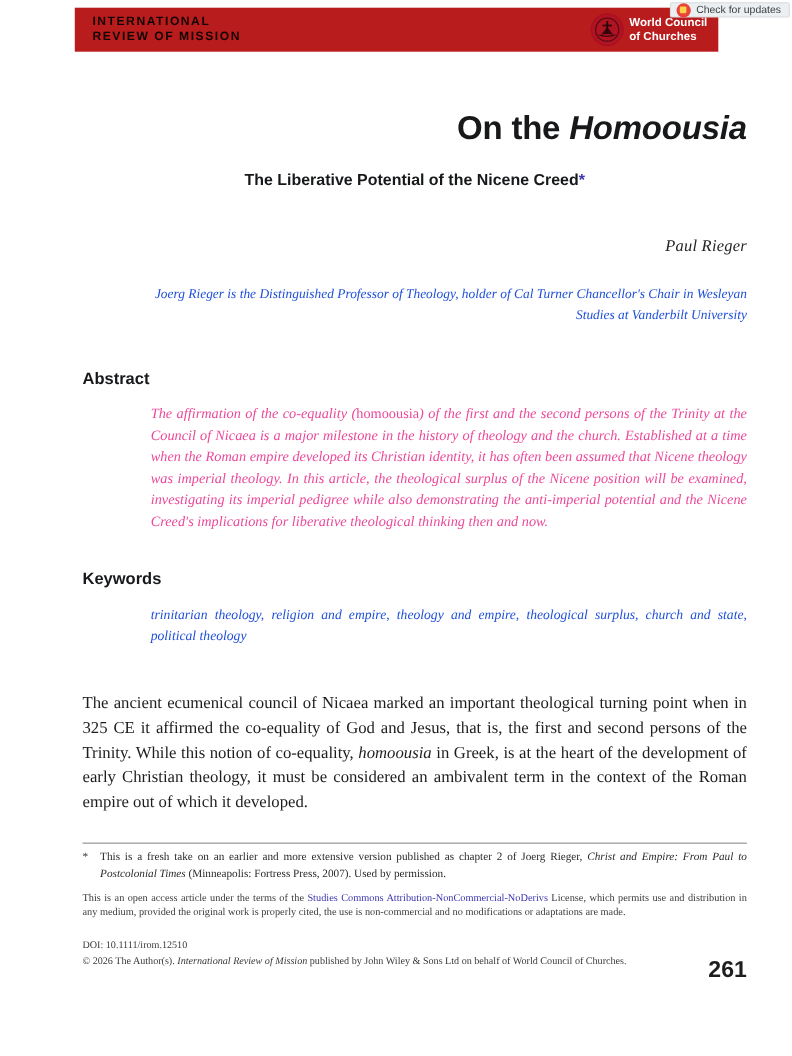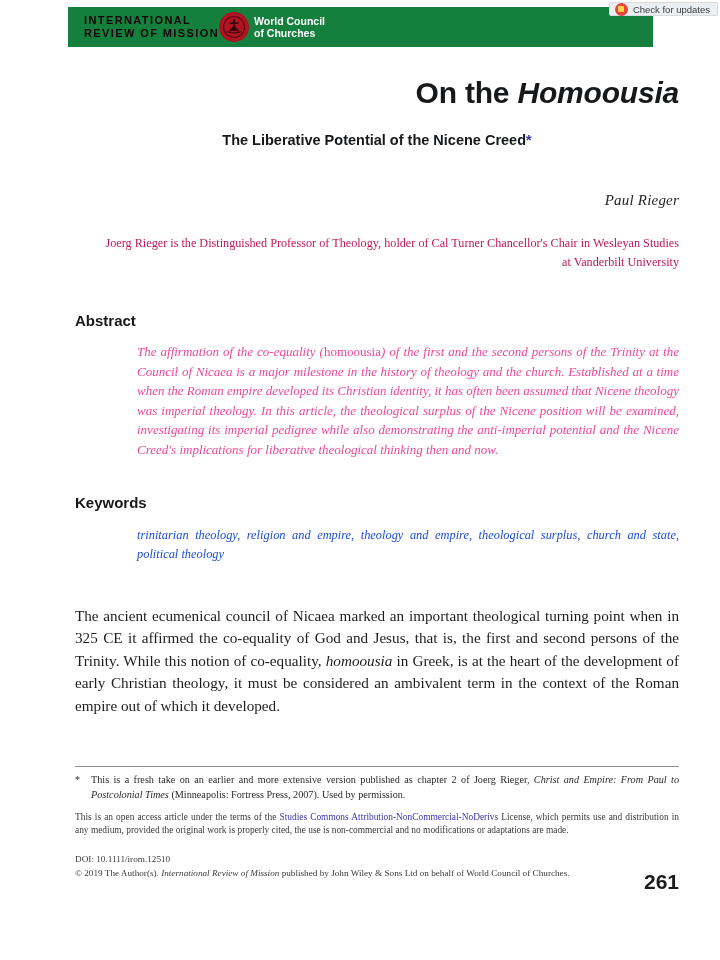--- a/index.html
+++ b/index.html
@@ -22,23 +22,24 @@
     background: #ffffff;
   }
 
   
   .banner {
     position: absolute;
     left: 68px;
     top: 7px;
     width: 585px;
     height: 40px;
-    background: #15803d;
+    background: #b91c1c;
     display: flex;
     align-items: center;
+    justify-content: space-between;
     padding: 0 10px 0 16px;
     box-sizing: border-box;
   }
   .banner-title {
     font-family: "Liberation Sans", sans-serif;
     font-weight: bold;
     font-size: 11px;
     line-height: 13.5px;
     letter-spacing: 1.4px;
     color: #140405;
@@ -112,21 +113,21 @@
   
   .content {
     position: absolute;
     left: 75px;
     top: 0;
     width: 604px;
   }
 
   .title {
     margin: 0;
-    padding-top: 76px;
+    padding-top: 100px;
     text-align: right;
     font-family: "Liberation Sans", sans-serif;
     font-weight: bold;
     font-size: 30px;
     line-height: 34px;
     letter-spacing: -0.2px;
     color: #17181a;
   }
   .title em { font-style: italic; }
 
@@ -154,23 +155,24 @@
     line-height: 18px;
     color: #262626;
     letter-spacing: 0.2px;
   }
 
   .affiliation {
     margin: 0;
     padding-top: 25px;
     margin-left: 30px;
     text-align: right;
+    font-style: italic;
     font-size: 12.2px;
     line-height: 19px;
-    color: #be185d;
+    color: #1d4ed8;
   }
 
   .section-head {
     margin: 0;
     font-family: "Liberation Sans", sans-serif;
     font-weight: bold;
     font-size: 15px;
     line-height: 18px;
     color: #17181a;
   }
@@ -335,18 +337,18 @@
 
     <div class="footnote">
       <span class="footnote-marker">*</span>
       <span class="footnote-text"><span>This is a fresh take on an earlier and more extensive version published as chapter 2 of Joerg Rieger, </span><em>Christ and Empire: From Paul to Postcolonial Times</em><span> (Minneapolis: Fortress Press, 2007). Used by permission.</span></span>
     </div>
 
     <p class="license"><span>This is an open access article under the terms of the </span><span class="link">Studies Commons Attribution-NonCommercial-NoDerivs</span><span> License, which permits use and distribution in any medium, provided the original work is properly cited, the use is non-commercial and no modifications or adaptations are made.</span></p>
 
     <p class="doi-line">DOI: 10.1111/irom.12510</p>
 
-    <p class="copyright"><span>© 2019 The Author(s). </span><em>International Review of Mission</em><span> published by John Wiley &amp; Sons Ltd on behalf of World Council of Churches.</span></p>
+    <p class="copyright"><span>© 2026 The Author(s). </span><em>International Review of Mission</em><span> published by John Wiley &amp; Sons Ltd on behalf of World Council of Churches.</span></p>
 
     <div class="page-number">261</div>
   </div>
 
 </div>
 
 </body></html>

